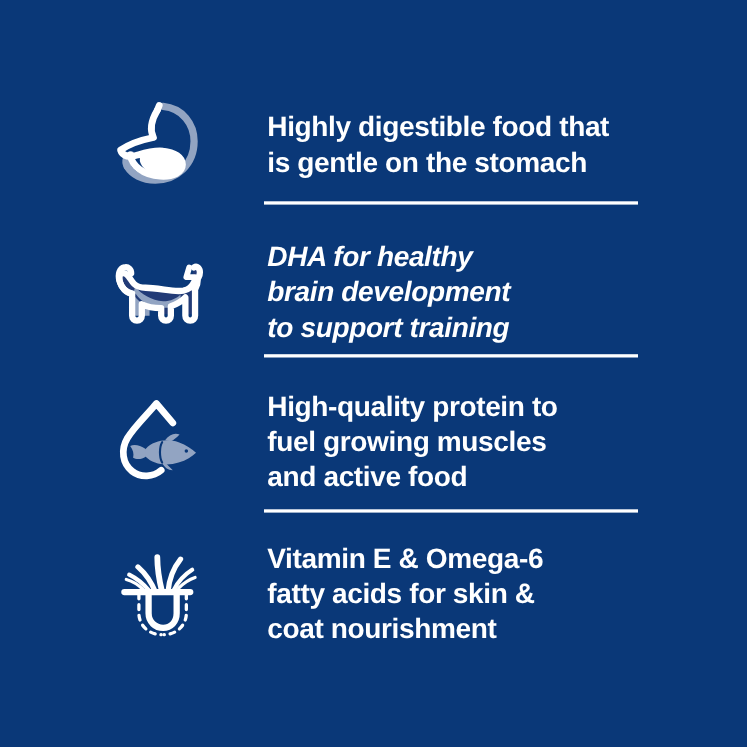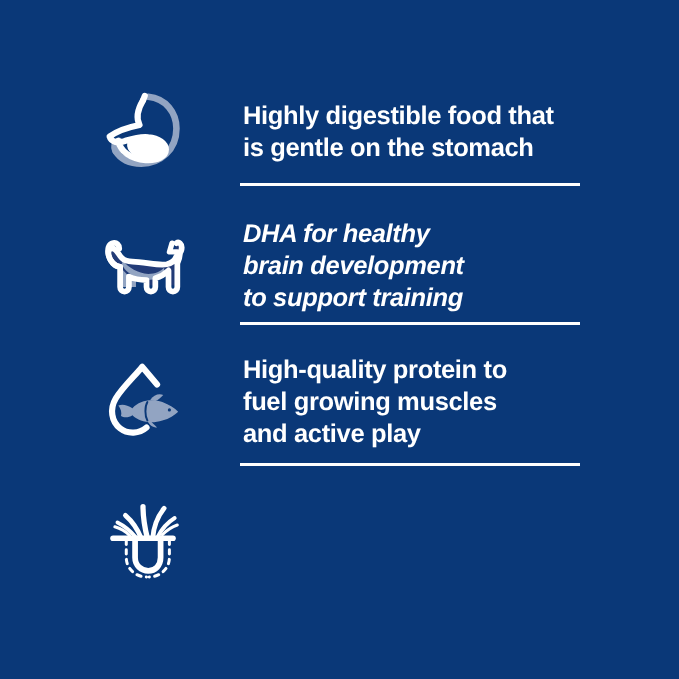--- a/index.html
+++ b/index.html
@@ -177,21 +177,21 @@
           <path d="M38 57 C 32 53, 26 52, 22 54 C 25 58, 26 62, 25 66
                    C 28 68, 34 68, 38 65 Z" fill="#92a4c2"></path>
 
           <path d="M55 50 C 52 55, 52 66, 55 71" fill="none" stroke="#0a3878" stroke-width="2.2" stroke-linecap="round"></path>
 
           <circle cx="80" cy="59" r="1.8" fill="#0a3878"></circle>
         </svg>
       </div>
       <div class="benefit-text">High-quality protein to
 fuel growing muscles
-and active play</div>
+and active food</div>
     </div>
 
     <div class="benefit-row" id="row-3">
       <div class="benefit-icon">
         <svg viewBox="0 0 100 100" xmlns="http://www.w3.org/2000/svg">
 
           <path d="M16 48 L 84 48" fill="none" stroke="#ffffff" stroke-width="6.5" stroke-linecap="round"></path>
 
           <path d="M41 48 L 41 70 C 41 79, 48 85, 56 85 C 64 85, 70 79, 70 70
                    L 70 48" fill="none" stroke="#ffffff" stroke-width="6.5" stroke-linecap="round" stroke-linejoin="round"></path>
@@ -202,20 +202,23 @@
 
           <path d="M55 48 C 52 36, 50 24, 50 12" fill="none" stroke="#ffffff" stroke-width="6" stroke-linecap="round"></path>
           <path d="M61 48 C 62 36, 66 24, 74 14" fill="none" stroke="#ffffff" stroke-width="5.4" stroke-linecap="round"></path>
           <path d="M48 48 C 44 38, 38 29, 30 22" fill="none" stroke="#ffffff" stroke-width="5.4" stroke-linecap="round"></path>
           <path d="M67 46 C 71 38, 78 30, 86 25" fill="none" stroke="#ffffff" stroke-width="4.4" stroke-linecap="round"></path>
           <path d="M41 46 C 36 40, 29 34, 21 30" fill="none" stroke="#ffffff" stroke-width="4.4" stroke-linecap="round"></path>
           <path d="M35 45 C 31 41, 25 37, 18 35" fill="none" stroke="#ffffff" stroke-width="3.4" stroke-linecap="round"></path>
           <path d="M72 44 C 77 39, 83 35, 89 33" fill="none" stroke="#ffffff" stroke-width="3.4" stroke-linecap="round"></path>
         </svg>
       </div>
+      <div class="benefit-text">Vitamin E &amp; Omega-6
+fatty acids for skin &amp;
+coat nourishment</div>
     </div>
 
   </div>
 
   <div class="divider" id="divider-0"></div>
   <div class="divider" id="divider-1"></div>
   <div class="divider" id="divider-2"></div>
 
 </div>
 

